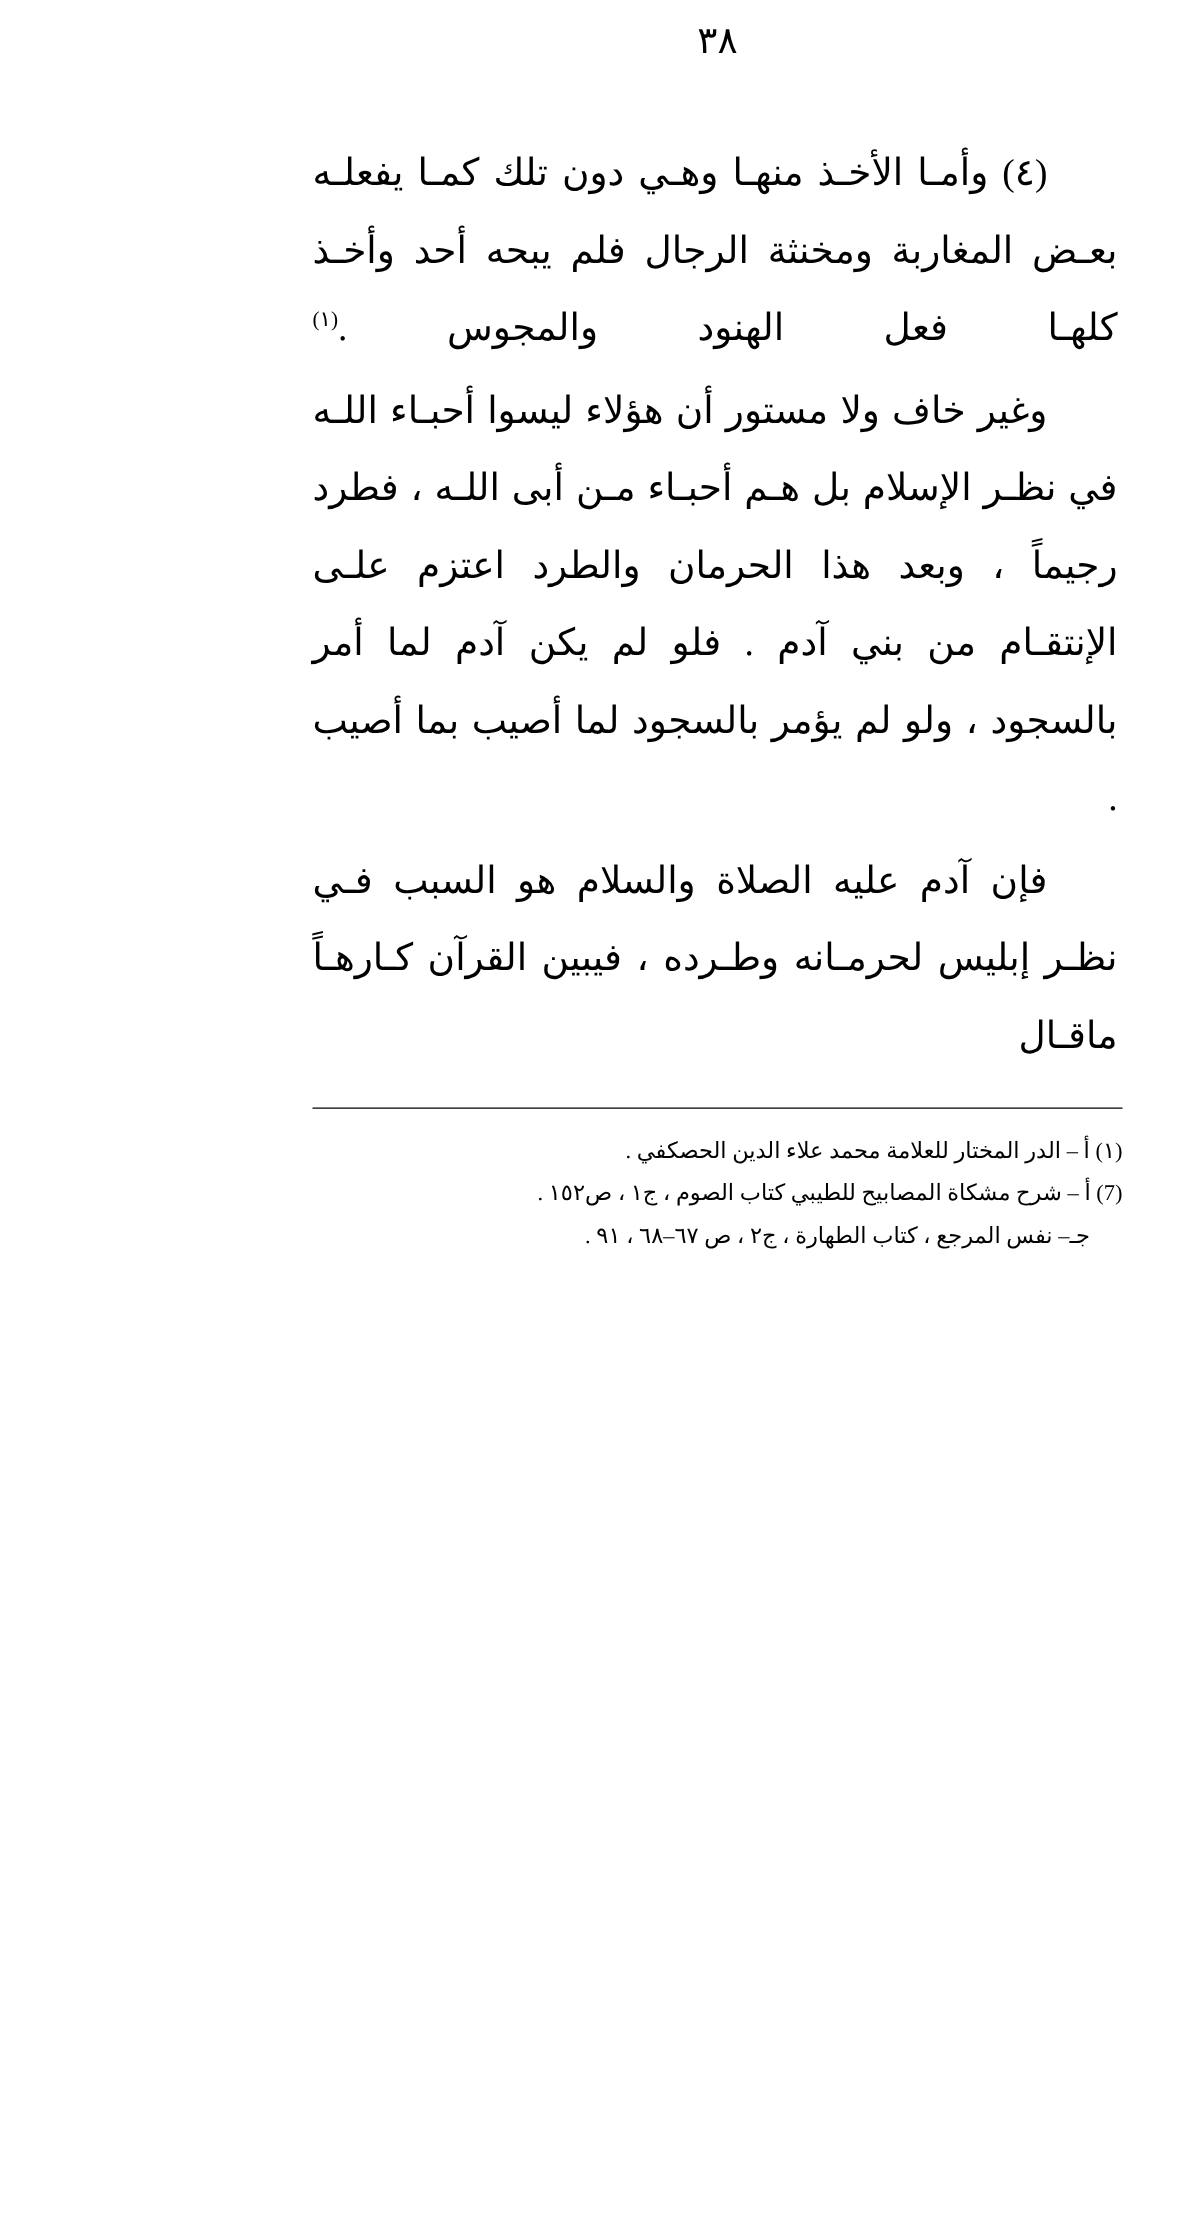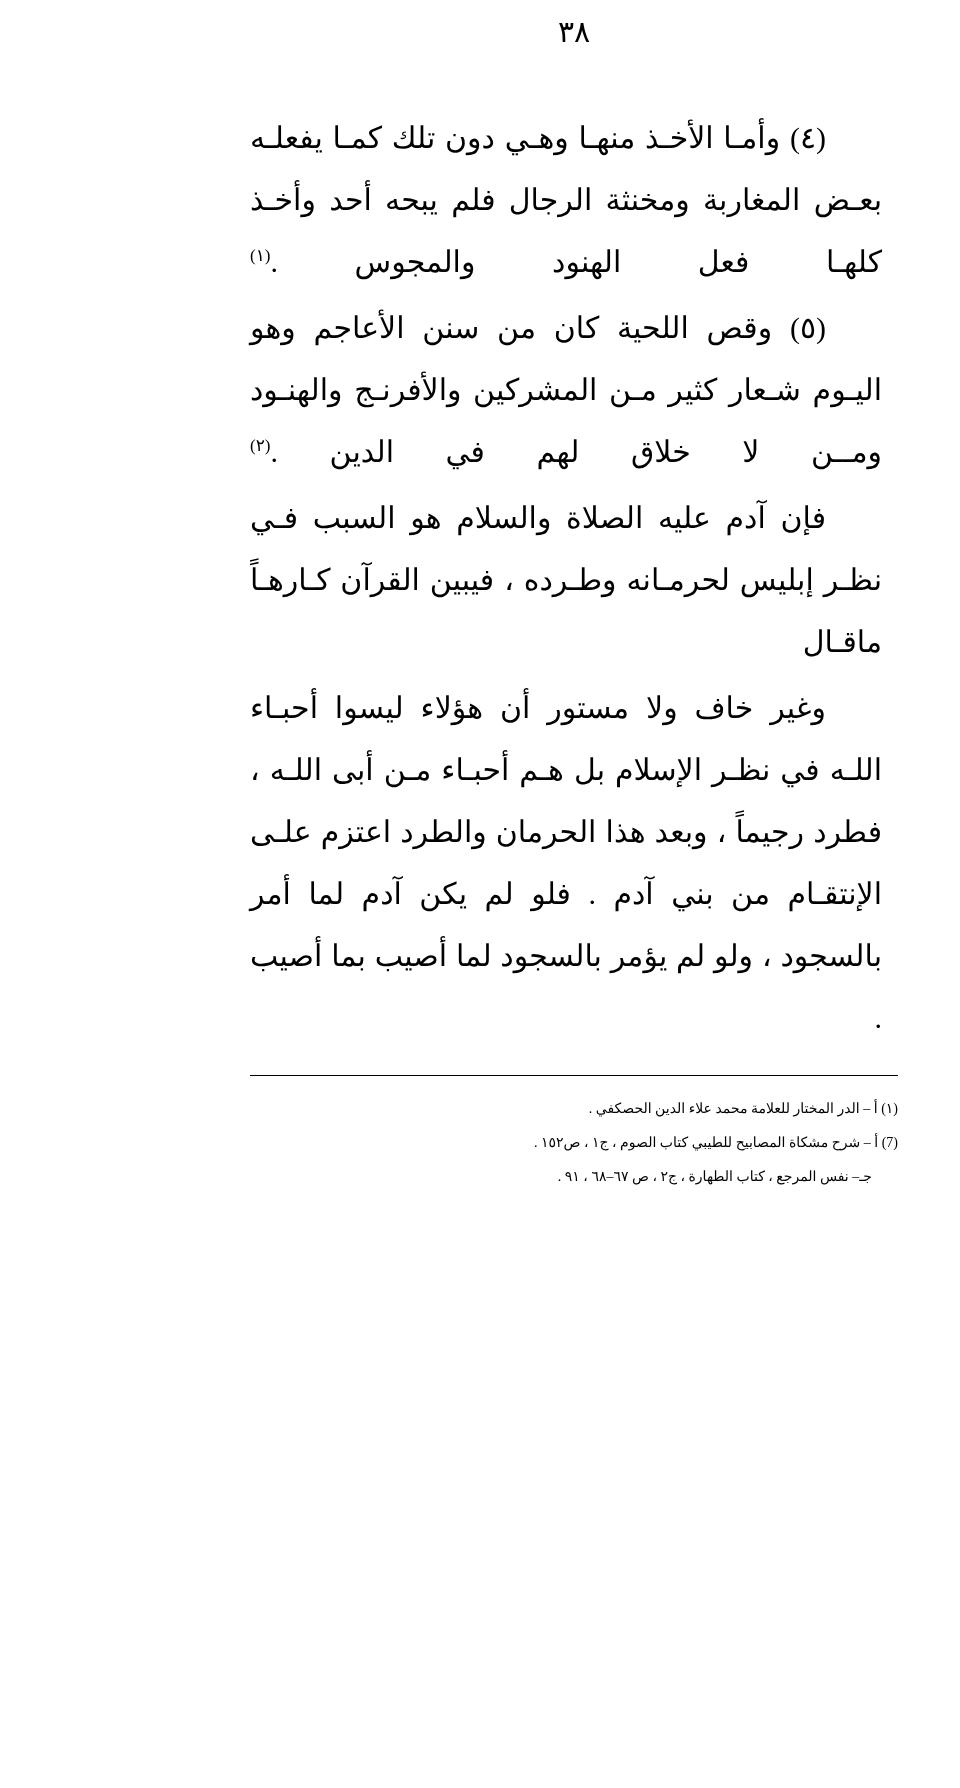--- a/index.html
+++ b/index.html
@@ -32,21 +32,21 @@
   }
   .body-text {
     margin-top: 48px;
     direction: rtl;
     text-align: justify;
     text-align-last: justify;
   }
   .para {
     font-size: 30px;
     line-height: 62px;
-    margin: 0 16px 4px 0;
+    margin: 0 4px 4px 0;
     direction: rtl;
     text-align: justify;
     text-align-last: justify;
     word-spacing: 1px;
   }
   .para.last-right {
     text-align-last: right;
   }
   .para .indent {
     display: inline-block;
@@ -62,47 +62,46 @@
     border-top: 1.6px solid #000;
     margin: 26px 0 0 0;
     width: 100%;
   }
   .footnotes {
     direction: rtl;
     margin-top: 16px;
     font-family: "DejaVu Sans", "Liberation Sans", sans-serif;
   }
   .fn-line {
-    font-size: 14px;
+    font-size: 18px;
     line-height: 34px;
     text-align: right;
     white-space: nowrap;
     font-family: "Liberation Serif", "DejaVu Serif", serif;
   }
   .fn-line.indent1 {
     padding-right: 26px;
   }
 </style>
 </head>
 <body>
 
 <div class="page">
 
   <div class="page-number">٣٨</div>
 
   <div class="body-text">
 
     <p class="para"><span class="indent"></span><span>(٤)  وأمـا الأخـذ منهـا وهـي دون تلك كمـا يفعلـه بعـض المغاربة ومخنثة الرجال فلم يبحه أحد وأخـذ كلهـا فعل الهنود والمجوس .</span><sup class="fn">(١)</sup></p>
 
-    <p class="para"><span class="indent"></span><span>(٥)  وقص اللحية كان من سنن الأعاجم وهو اليـوم شـعار كثير مـن المشركين والأفرنـج والهنـود ومــن لا خلاق لهم في الدين .</span><sup class="fn">(٢)</sup></p>
 
 
+    <p class="para last-right"><span class="indent"></span><span>وغير خاف ولا مستور أن هؤلاء ليسوا  أحبـاء اللـه في نظـر الإسلام بل هـم أحبـاء مـن أبى اللـه ، فطرد رجيماً ، وبعد هذا الحرمان والطرد اعتزم علـى الإنتقـام من بني آدم . فلو لم يكن آدم لما أمر بالسجود ، ولو  لم يؤمر بالسجود لما أصيب بما أصيب .</span></p>
+
     <p class="para last-right"><span class="indent"></span><span>فإن آدم عليه الصلاة والسلام  هو السبب فـي نظـر إبليس لحرمـانه وطـرده ، فيبين القرآن كـارهـاً ماقـال</span></p>
-
-    <p class="para last-right"><span class="indent"></span><span>وغير خاف ولا مستور أن هؤلاء ليسوا  أحبـاء اللـه في نظـر الإسلام بل هـم أحبـاء مـن أبى اللـه ، فطرد رجيماً ، وبعد هذا الحرمان والطرد اعتزم علـى الإنتقـام من بني آدم . فلو لم يكن آدم لما أمر بالسجود ، ولو  لم يؤمر بالسجود لما أصيب بما أصيب .</span></p>
 
   </div>
 
   <hr class="footnote-rule">
 
   <div class="footnotes">
     <div class="fn-line">(١) أ – الدر المختار للعلامة محمد علاء الدين الحصكفي .</div>
     <div class="fn-line">(7) أ – شرح مشكاة المصابيح للطيبي كتاب الصوم ، ج١ ، ص١٥٢ .</div>
     <div class="fn-line indent1">جـ– نفس المرجع ، كتاب الطهارة ، ج٢ ، ص ٦٧–٦٨ ، ٩١ .</div>
   </div>

